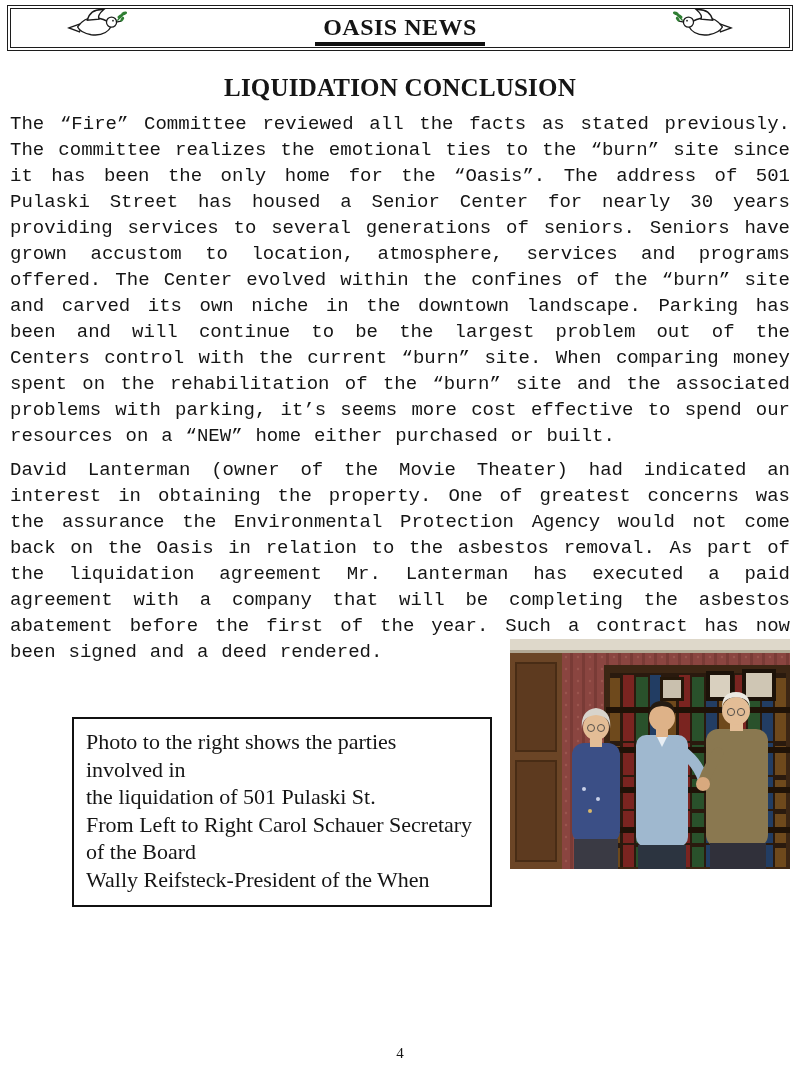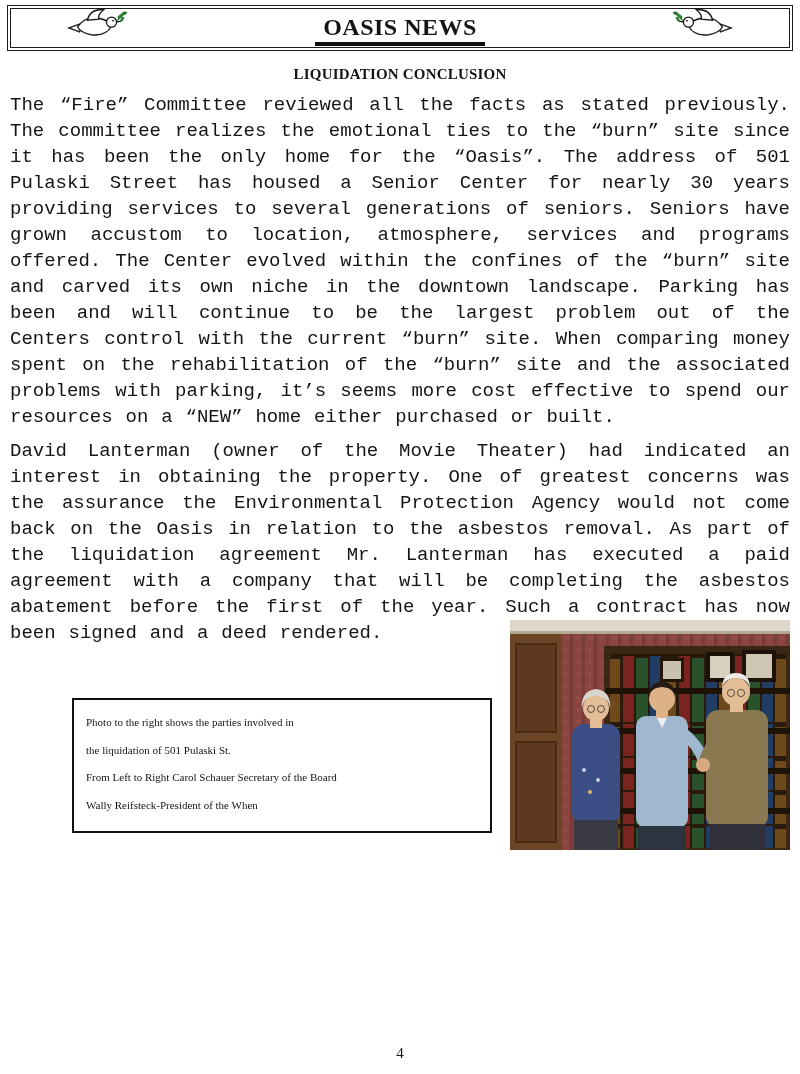--- a/index.html
+++ b/index.html
@@ -23,40 +23,40 @@
   .masthead-title {
     font-weight: bold; font-size: 24px; letter-spacing: 0.5px;
     border-bottom: 4px solid #101010; padding: 0 8px 1px;
   }
   .dove { width: 62px; height: 40px; }
   .dove.flip { transform: scaleX(-1); }
 
   
   .content { position: absolute; top: 56px; left: 0; right: 0; padding: 0 10px; }
   .section-heading {
-    text-align: center; font-weight: bold; font-size: 15px;
-    margin: 10px 0 9px; letter-spacing: 0.2px;
+    text-align: center; font-weight: bold; font-size: 25px;
+    margin: 18px 0 9px; letter-spacing: 0.2px;
   }
   .body-text {
     font-size: 19px; line-height: 26px; text-align: justify;
     margin: 0 0 8px; word-spacing: 1.5px; font-family: Liberation Mono, monospace;
   }
 
   
   .photo-row { position: relative; height: 250px; margin-top: -34px; }
   .photo-frame {
     position: absolute; right: 0; top: 0; width: 280px; height: 230px;
     overflow: hidden;
   }
   .caption-box {
     position: absolute; left: 62px; top: 78px; width: 420px;
     border: 2px solid #111; padding: 9px 12px 12px;
     background: #fff;
   }
-  .caption-line { font-size: 11px; line-height: 27.5px; }
+  .caption-line { font-size: 22px; line-height: 27.5px; }
 
   .page-number {
     position: absolute; bottom: 12px; left: 0; right: 0;
     text-align: center; font-size: 15px;
   }
 </style>
 </head>
 <body>
 
 <div class="page">

